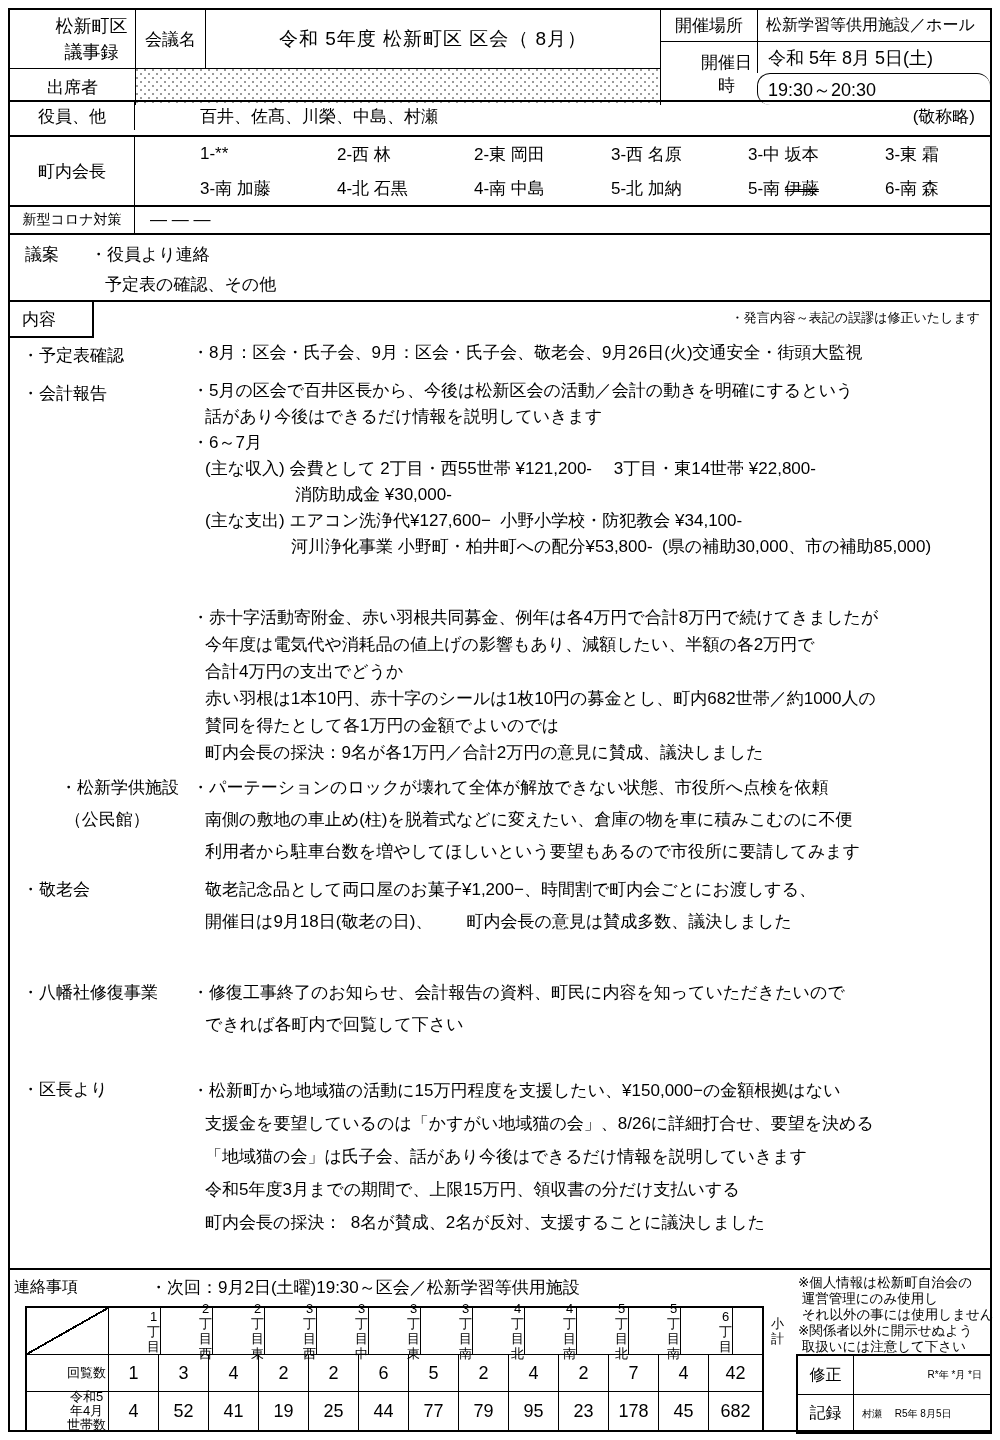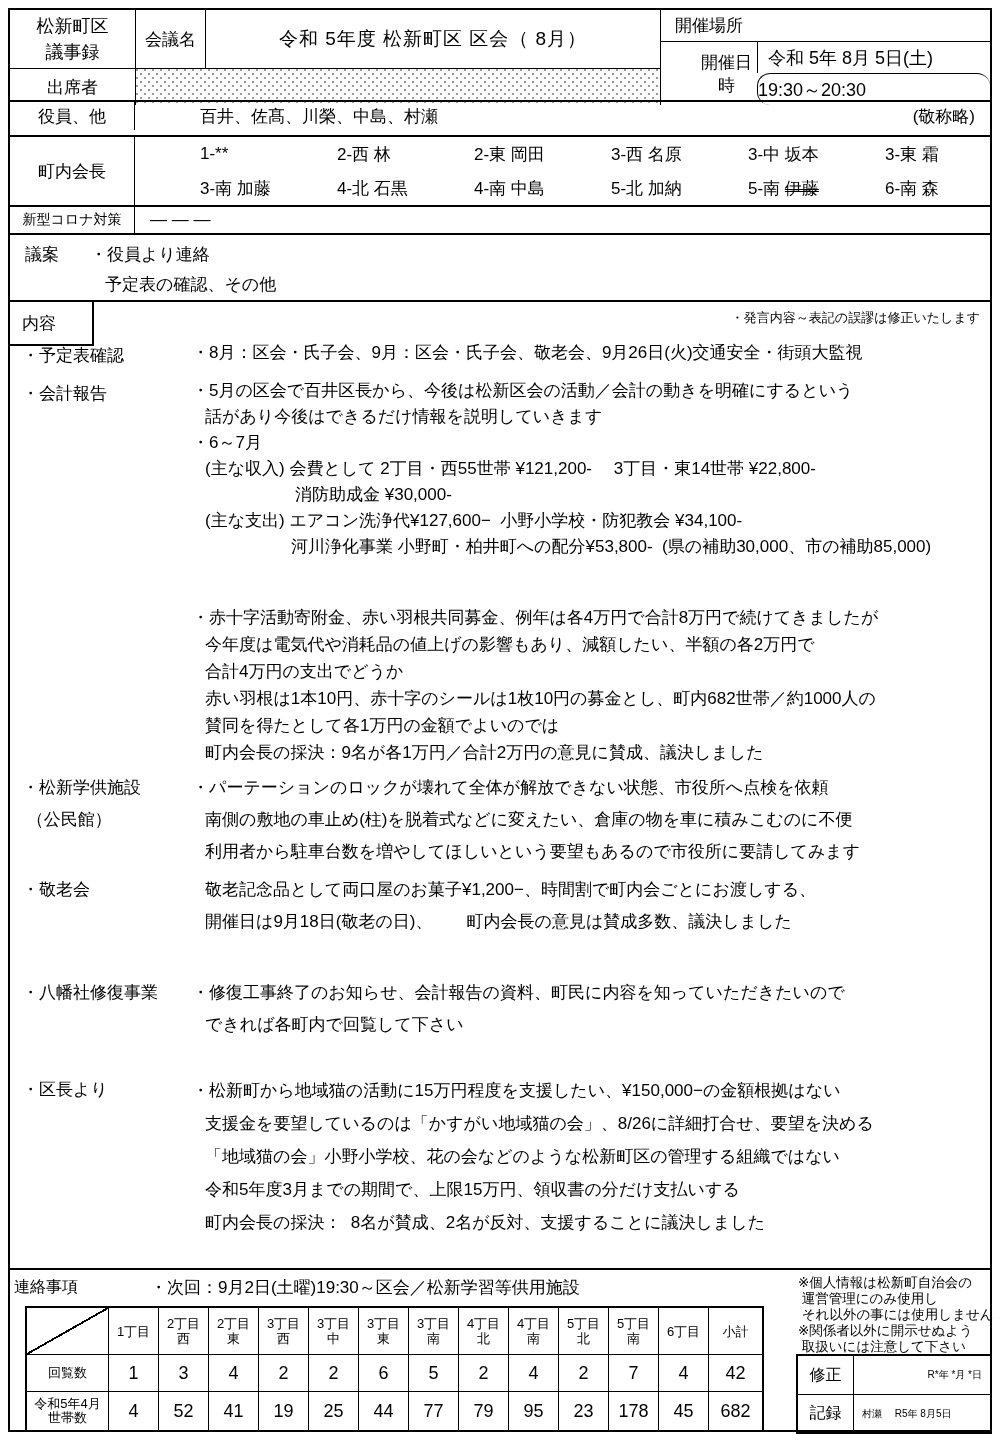--- a/index.html
+++ b/index.html
@@ -8,21 +8,21 @@
   .page { position:relative; width:1000px; height:1440px; background:#fff; overflow:hidden; }
   .frame { position:absolute; left:8px; top:8px; width:984px; height:1424px; border:2.5px solid #000; }
   .sec { position:absolute; left:0; width:100%; border-top:2px solid #000; }
   .cell { position:absolute; display:flex; align-items:center; }
   .c-center { justify-content:center; text-align:center; }
   .thinL { border-left:1.5px solid #000; }
   .thinT { border-top:1.5px solid #000; }
   .lbl { font-size:17px; }
   .txt { font-size:17px; }
   .small { font-size:13px; }
-  .pre { white-space:pre-line; }
+  .pre { white-space:pre-line;padding-left:38px; }
   .dotted {
     background-image: radial-gradient(#9a9a9a 1px, transparent 1.3px),
                       radial-gradient(#9a9a9a 1px, transparent 1.3px);
     background-size:8px 8px; background-position:1px 1px, 5px 5px;
   }
   .struck { text-decoration:line-through double; text-decoration-thickness:1px; }
   
   .hdr-title { font-size:18px; line-height:26px; }
   .meet-title { font-size:19px; letter-spacing:1px; }
   
@@ -70,23 +70,24 @@
   <div class="frame">
 
     <div class="sec" style="top:0; height:95px; border-top:none;">
       <div class="cell c-center hdr-title pre" style="left:0; top:0; width:125px; height:58px;">松新町区
 議事録</div>
       <div class="cell c-center lbl thinL" style="left:125px; top:0; width:70px; height:58px;">会議名</div>
       <div class="cell c-center meet-title thinL" style="left:195px; top:0; width:455px; height:58px;">令和 5年度 松新町区 区会（ 8月）</div>
       <div class="cell c-center lbl thinT" style="left:0; top:58px; width:125px; height:37px;">出席者</div>
       <div class="cell thinL thinT dotted" style="left:125px; top:58px; width:525px; height:37px;"></div>
       <div class="cell c-center lbl thinL" style="left:650px; top:0; width:97px; height:31px;">開催場所</div>
+      <div class="cell txt thinL" style="left:747px; top:0; right:0; height:31px; padding-left:8px; font-size:16px;">松新学習等供用施設／ホール</div>
       <div class="cell c-center lbl thinL thinT" style="left:650px; top:31px; width:97px; height:64px;padding-left:35px;">開催日時</div>
       <div class="cell thinL thinT" style="left:747px; top:31px; right:0; height:32px; padding-left:10px; font-size:18px;">令和 5年 8月 5日(土)</div>
-      <div class="cell thinL thinT" style="left:747px; top:63px; right:0; height:32px; font-size:18px;border-radius:13px;">19:30～20:30</div>
+      <div class="cell thinL thinT" style="left:747px; top:63px; right:0; height:32px; padding-left:10px; font-size:18px;border-radius:13px;">19:30～20:30</div>
     </div>
 
     <div class="sec" style="top:90px; height:30px;">
       <div class="cell c-center lbl" style="left:0; top:0; width:125px; height:100%; border-right:1.5px solid #000;">役員、他</div>
       <div class="cell txt" style="left:190px; top:0; height:100%;">百井、佐髙、川榮、中島、村瀬</div>
       <div class="cell txt" style="right:15px; top:0; height:100%;">(敬称略)</div>
     </div>
 
     <div class="sec" style="top:125px; height:70px;">
       <div class="cell c-center lbl" style="left:0; top:0; width:125px; height:100%; border-right:1.5px solid #000;">町内会長</div>
@@ -111,21 +112,21 @@
       <div class="cell txt" style="left:140px; top:0; height:100%;">― ― ―</div>
     </div>
 
     <div class="sec" style="top:223px; height:67px;">
       <div class="cell lbl" style="left:15px; top:4px; height:30px;">議案</div>
       <div class="cell txt" style="left:80px; top:4px; height:30px;">・役員より連絡</div>
       <div class="cell txt" style="left:95px; top:34px; height:30px;">予定表の確認、その他</div>
     </div>
 
     <div class="sec" style="top:290px; height:968px;">
-      <div class="cell lbl" style="left:0; top:0; width:84px; height:44px; border-right:2px solid #000; border-bottom:2px solid #000; padding-left:12px;">
+      <div class="cell lbl" style="left:0; top:0; width:84px; height:36px; border-right:2px solid #000; border-bottom:2px solid #000; padding-left:12px;">
         <span>内容</span>
       </div>
       <div class="cell small" style="right:10px; top:6px; height:20px;">・発言内容～表記の誤謬は修正いたします</div>
 
       <div class="entry lh26" style="top:38px;">
         <div class="elabel">・予定表確認</div>
         <div class="ebody">
           <div>・8月：区会・氏子会、9月：区会・氏子会、敬老会、9月26日(火)交通安全・街頭大監視</div>
         </div>
       </div>
@@ -178,21 +179,21 @@
           <div>・修復工事終了のお知らせ、会計報告の資料、町民に内容を知っていただきたいので</div>
           <div class="p13">できれば各町内で回覧して下さい</div>
         </div>
       </div>
 
       <div class="entry lh33" style="top:772px;">
         <div class="elabel">・区長より</div>
         <div class="ebody">
           <div>・松新町から地域猫の活動に15万円程度を支援したい、¥150,000−の金額根拠はない</div>
           <div class="p13">支援金を要望しているのは「かすがい地域猫の会」、8/26に詳細打合せ、要望を決める</div>
-          <div class="p13">「地域猫の会」小野小学校、花の会などのような松新町区の管理する組織ではない</div>
+          <div class="p13">「地域猫の会」は氏子会、話があり今後はできるだけ情報を説明していきます</div>
           <div class="p13">令和5年度3月までの期間で、上限15万円、領収書の分だけ支払いする</div>
           <div class="p13">町内会長の採決：  8名が賛成、2名が反対、支援することに議決しました</div>
         </div>
       </div>
     </div>
 
     <div class="sec" style="top:1258px; height:162px;">
       <div class="cell lbl" style="left:4px; top:4px; height:26px; font-size:16px;">連絡事項</div>
       <div class="cell txt" style="left:140px; top:4px; height:26px;">・次回：9月2日(土曜)19:30～区会／松新学習等供用施設</div>
 

